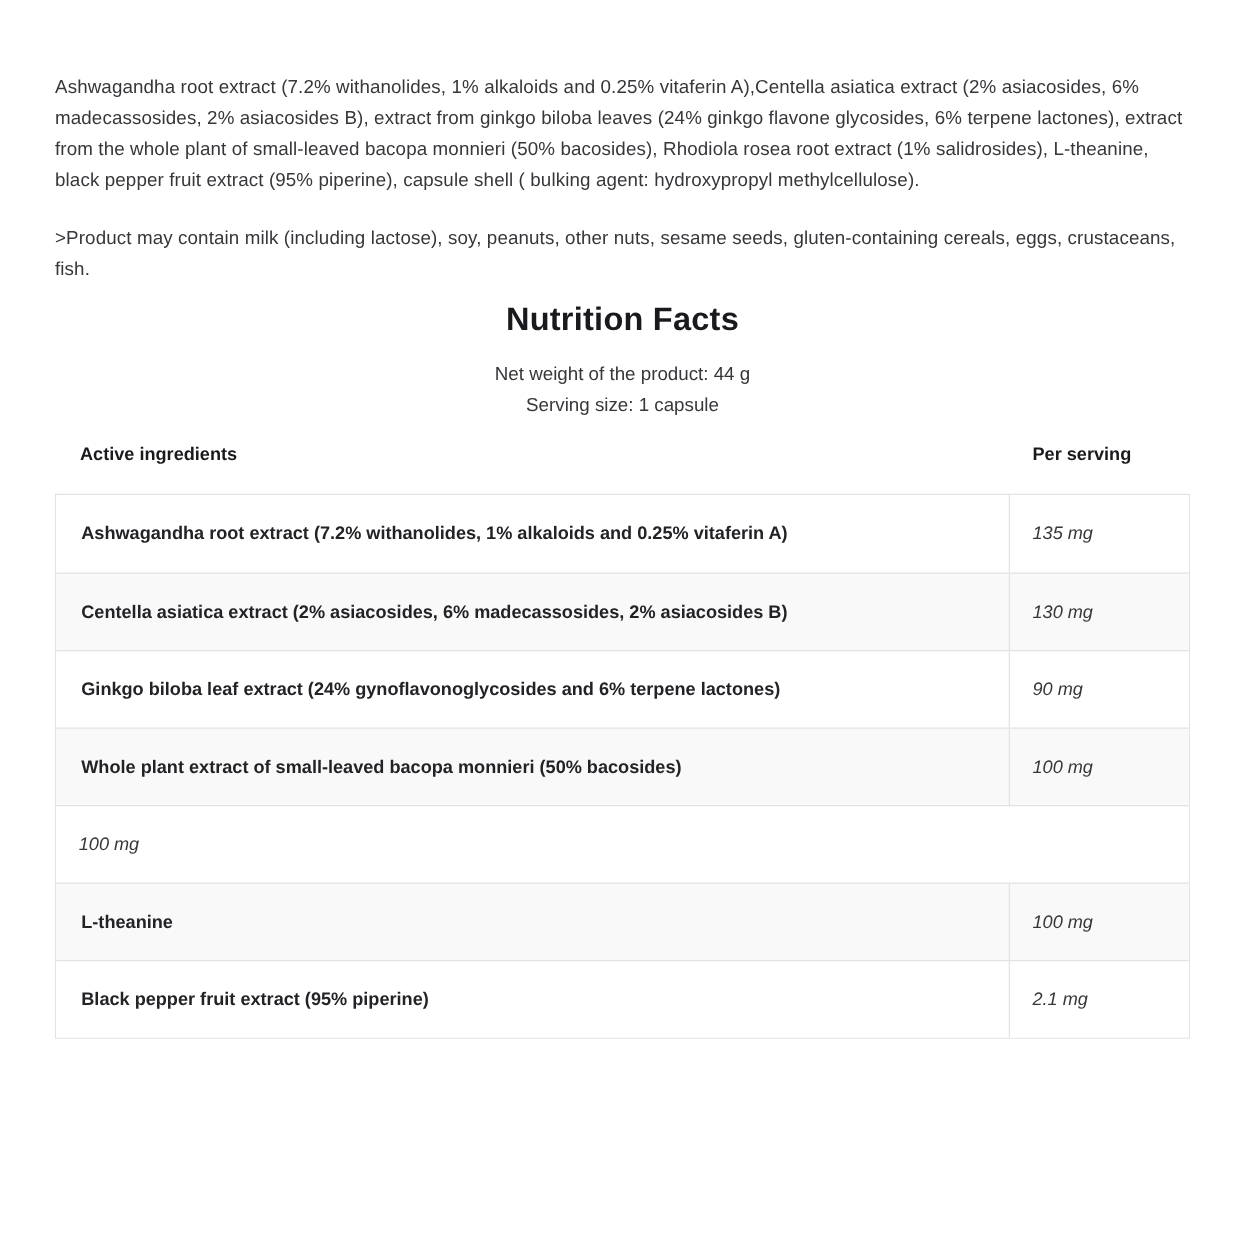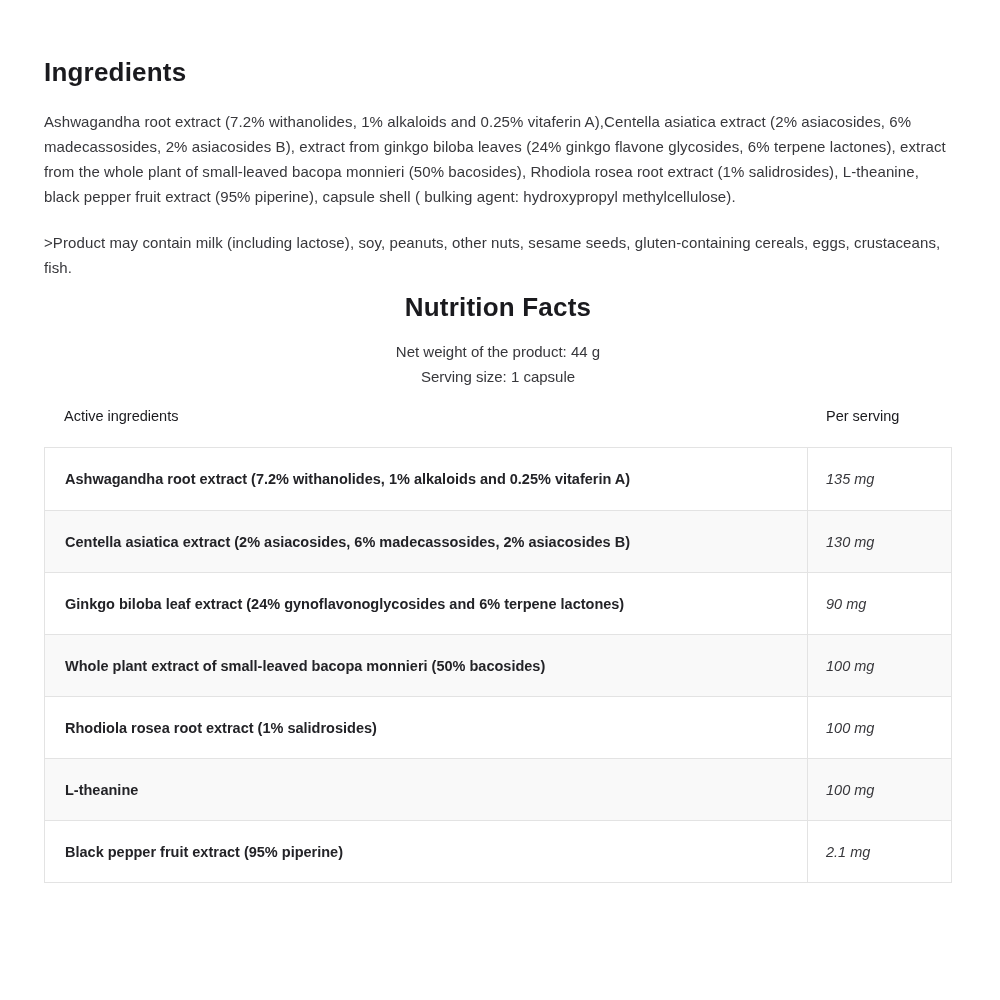--- a/index.html
+++ b/index.html
@@ -41,21 +41,21 @@
   .allergen-note { margin-bottom: 12px; }
 
   .nutrition-title { margin-bottom: 16px; text-align: center; }
 
   .facts { margin-bottom: 19px; }
   .facts p { font-size: 15px; line-height: 25px; color: var(--body-text); text-align: center; }
 
   .table-header {
     display: flex;
     font-size: 14.5px;
-    font-weight: 400;
+    font-weight: 700;
     color: var(--heading-text);
     margin-bottom: 23px;
   }
   .table-header .col1 { flex: 0 0 764px; padding-left: 20px; }
   .table-header .col2 { flex: 1; padding-left: 18px; }
 
   .ingredients-table {
     width: 908px;
     border: 1px solid var(--table-border);
   }
@@ -87,21 +87,20 @@
     color: var(--body-text);
     font-style: italic;
   }
 </style>
 </head>
 <body>
 
 <main>
 
   <section>
-    <h1 class="section-title">Ingredients</h1>
     <p class="body-text ingredients-body">Ashwagandha root extract (7.2% withanolides, 1% alkaloids and 0.25% vitaferin A),Centella asiatica extract (2% asiacosides, 6% madecassosides, 2% asiacosides B), extract from ginkgo biloba leaves (24% ginkgo flavone glycosides, 6% terpene lactones), extract from the whole plant of small-leaved bacopa monnieri (50% bacosides), Rhodiola rosea root extract (1% salidrosides), L-theanine, black pepper fruit extract (95% piperine), capsule shell ( bulking agent: hydroxypropyl methylcellulose).</p>
     <p class="body-text allergen-note">&gt;Product may contain milk (including lactose), soy, peanuts, other nuts, sesame seeds, gluten-containing cereals, eggs, crustaceans, fish.</p>
   </section>
 
   <section>
     <h1 class="section-title nutrition-title">Nutrition Facts</h1>
 
     <div class="facts">
       <p>Net weight of the product: 44 g</p>
       <p>Serving size: 1 capsule</p>
@@ -123,21 +122,20 @@
       </div>
       <div class="trow">
         <div class="cell cell-ingredient">Ginkgo biloba leaf extract (24% gynoflavonoglycosides and 6% terpene lactones)</div>
         <div class="cell cell-amount">90 mg</div>
       </div>
       <div class="trow">
         <div class="cell cell-ingredient">Whole plant extract of small-leaved bacopa monnieri (50% bacosides)</div>
         <div class="cell cell-amount">100 mg</div>
       </div>
       <div class="trow">
-        <div class="cell cell-ingredient">Rhodiola rosea root extract (1% salidrosides)</div>
         <div class="cell cell-amount">100 mg</div>
       </div>
       <div class="trow">
         <div class="cell cell-ingredient">L-theanine</div>
         <div class="cell cell-amount">100 mg</div>
       </div>
       <div class="trow">
         <div class="cell cell-ingredient">Black pepper fruit extract (95% piperine)</div>
         <div class="cell cell-amount">2.1 mg</div>
       </div>

